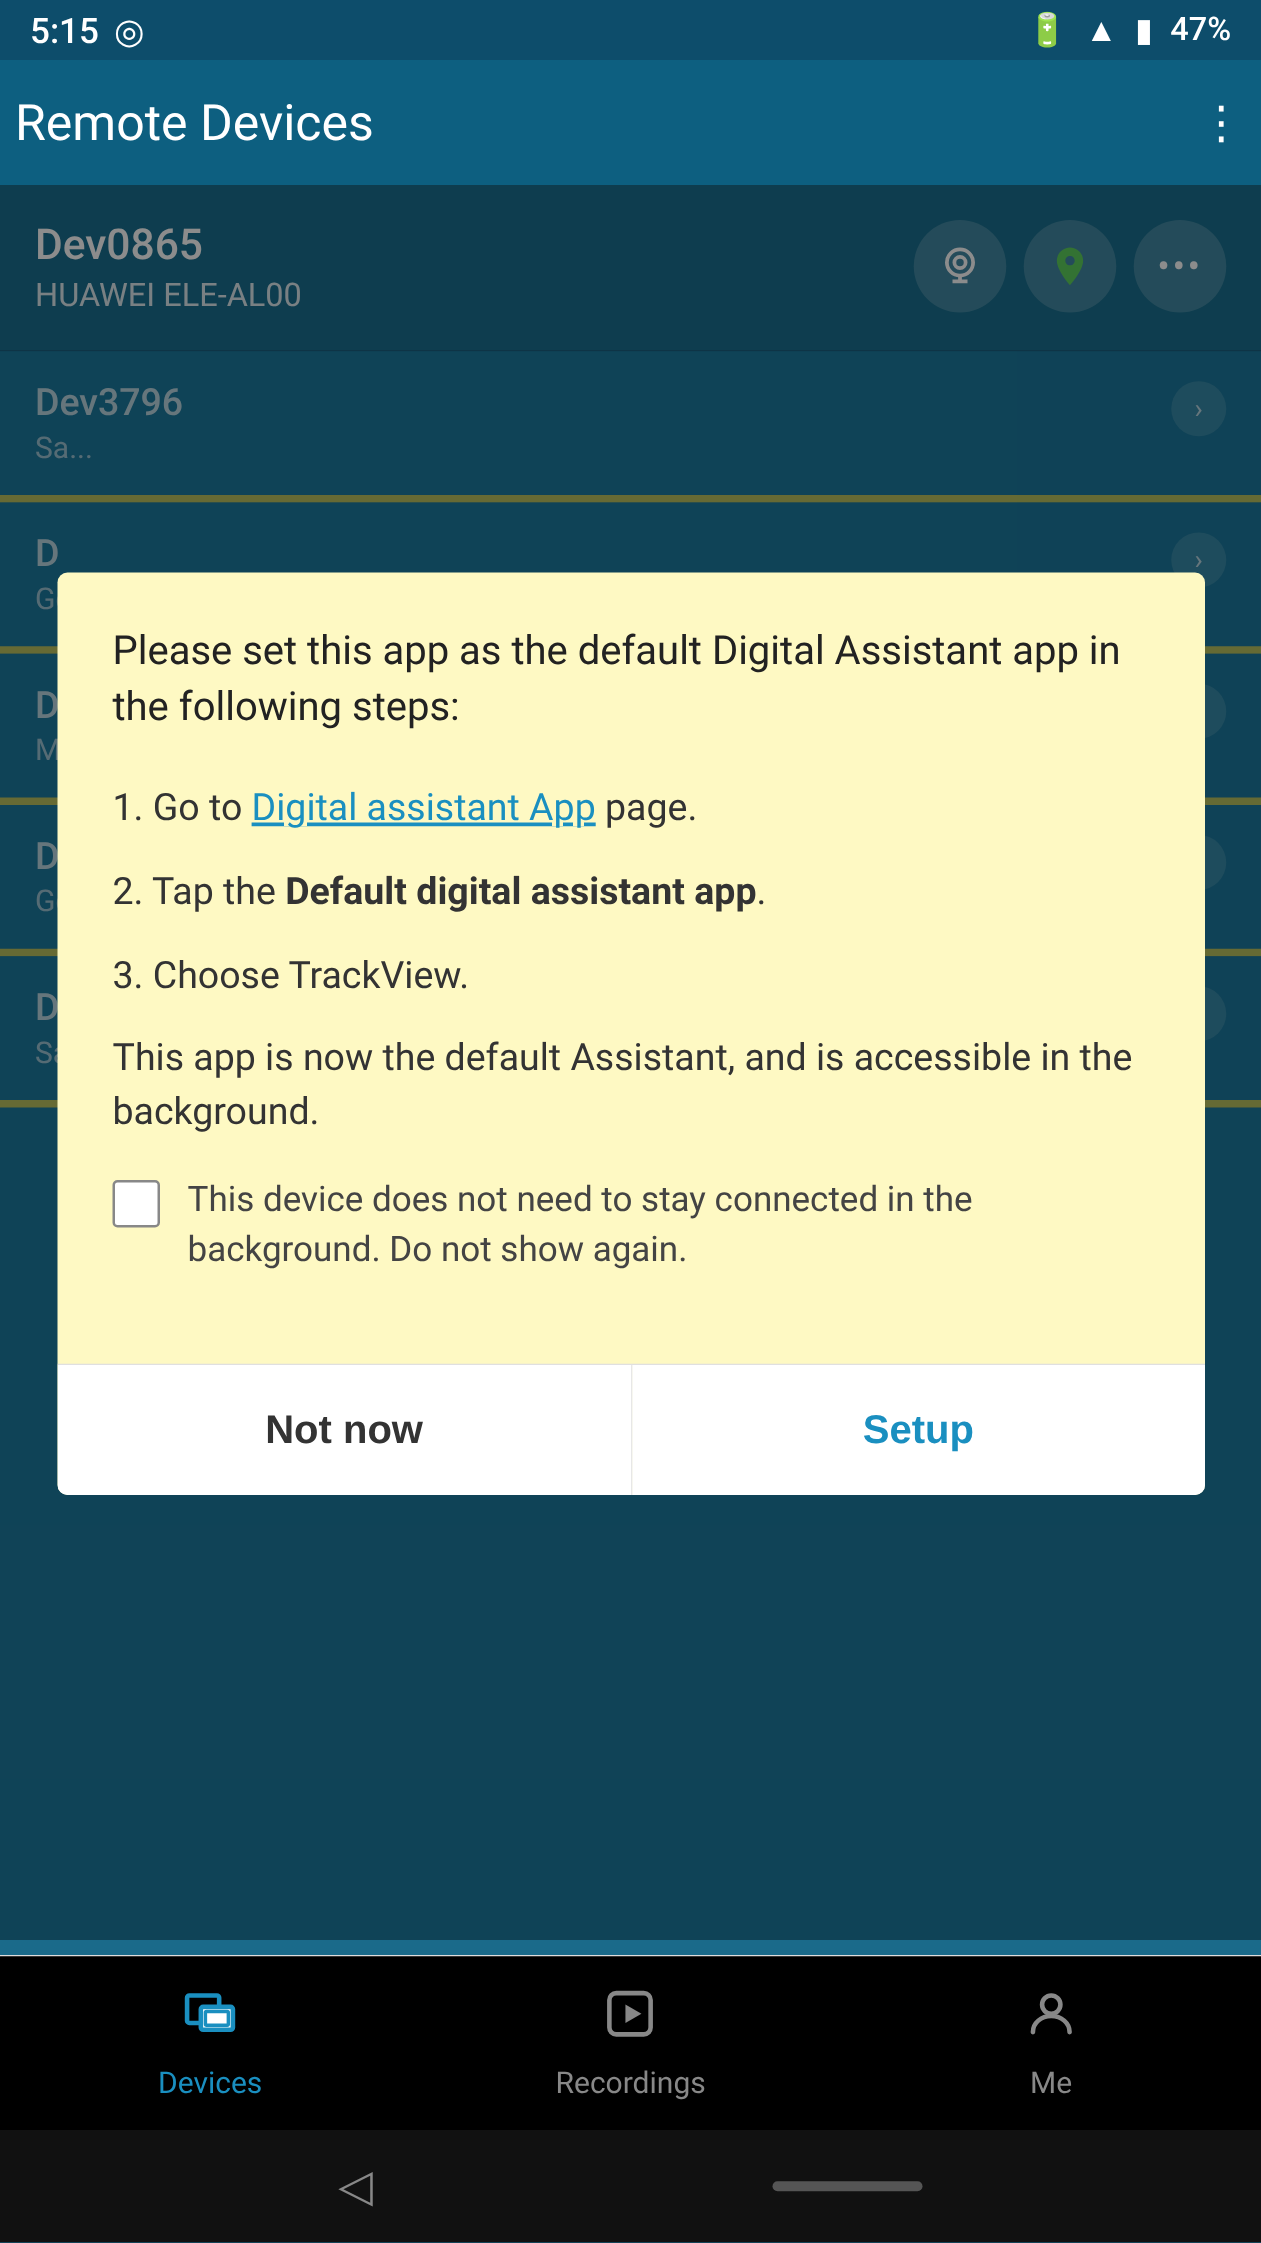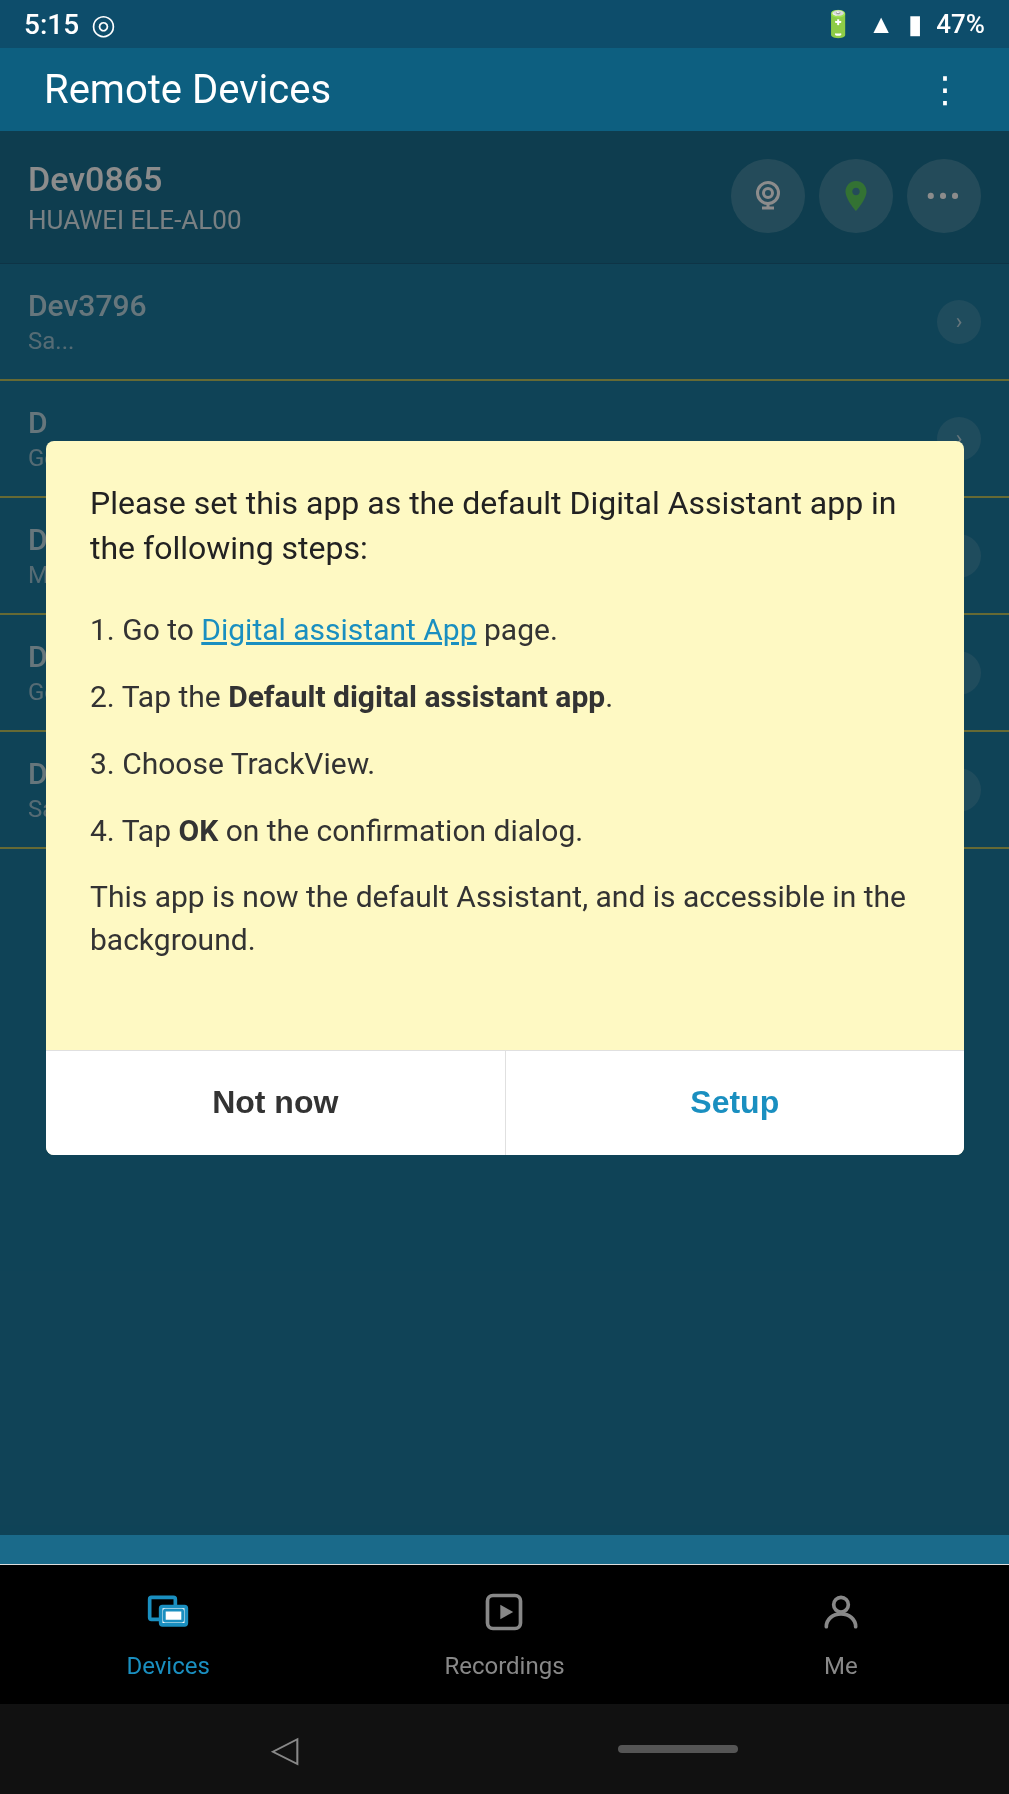--- a/index.html
+++ b/index.html
@@ -24,26 +24,26 @@
       color: white;
       font-size: 28px;
       font-weight: 500;
     }
     .status-left { display: flex; align-items: center; gap: 12px; }
     .status-right { display: flex; align-items: center; gap: 14px; font-size: 26px; }
 
     
     .app-bar {
       width: 100%;
-      height: 83px;
+      height: 100px;
       background: #0d5f80;
       display: flex;
       align-items: center;
       justify-content: space-between;
-      padding: 0 44px;
+      padding: 0 12px;
     }
     .app-bar-title {
       color: white;
       font-size: 40px;
       font-weight: 400;
     }
     .three-dots {
       color: white;
       font-size: 36px;
       letter-spacing: 2px;
@@ -76,23 +76,23 @@
       display: flex; align-items: center; justify-content: center;
       color: white;
       font-size: 28px;
     }
     .device-icon-btn.green { color: #5ecf5e; }
 
     
     .list-item {
       background: #1d7a9e;
       padding: 24px 28px;
-      border-bottom: 2px solid #fde047;
-      display: flex;
-      align-items: center;
+      border-bottom: 6px solid #fde047;
+      display: flex;
+      align-items: flex-start;
       justify-content: space-between;
       color: white;
       opacity: 0.7;
     }
     .list-item-text .item-name { font-size: 30px; font-weight: 500; margin-bottom: 4px; }
     .list-item-text .item-sub { font-size: 24px; opacity: 0.8; }
     .list-item-arrow {
       width: 44px; height: 44px;
       border-radius: 50%;
       background: rgba(255,255,255,0.18);
@@ -329,25 +329,26 @@
 
       <div class="dialog-step">
         1. Go to <a class="dialog-link">Digital assistant App</a> page.
       </div>
       <div class="dialog-step">
         2. Tap the <strong>Default digital assistant app</strong>.
       </div>
       <div class="dialog-step">
         3. Choose TrackView.
       </div>
-      <div class="dialog-step">
-        4. Tap <strong>OK</strong> on the confirmation dialog.
-      </div>
       <div class="dialog-note">
         This app is now the default Assistant, and is accessible in the background.
+      </div>
+      <div class="dialog-checkbox-row">
+        <div class="dialog-checkbox"></div>
+        <div class="dialog-checkbox-label">This device does not need to stay connected in the background. Do not show again.</div>
       </div>
     </div>
     <div class="dialog-divider"></div>
     <div class="dialog-actions">
       <button class="dialog-btn not-now">Not now</button>
       <button class="dialog-btn setup">Setup</button>
     </div>
   </div>
 
 </div>

